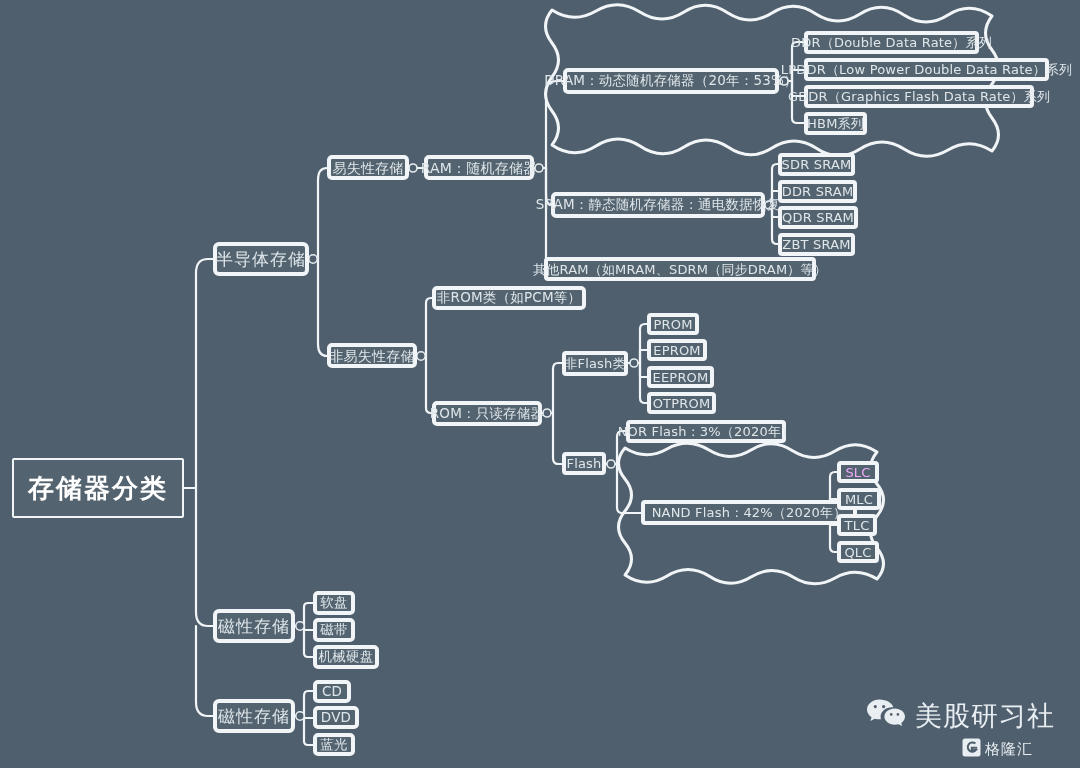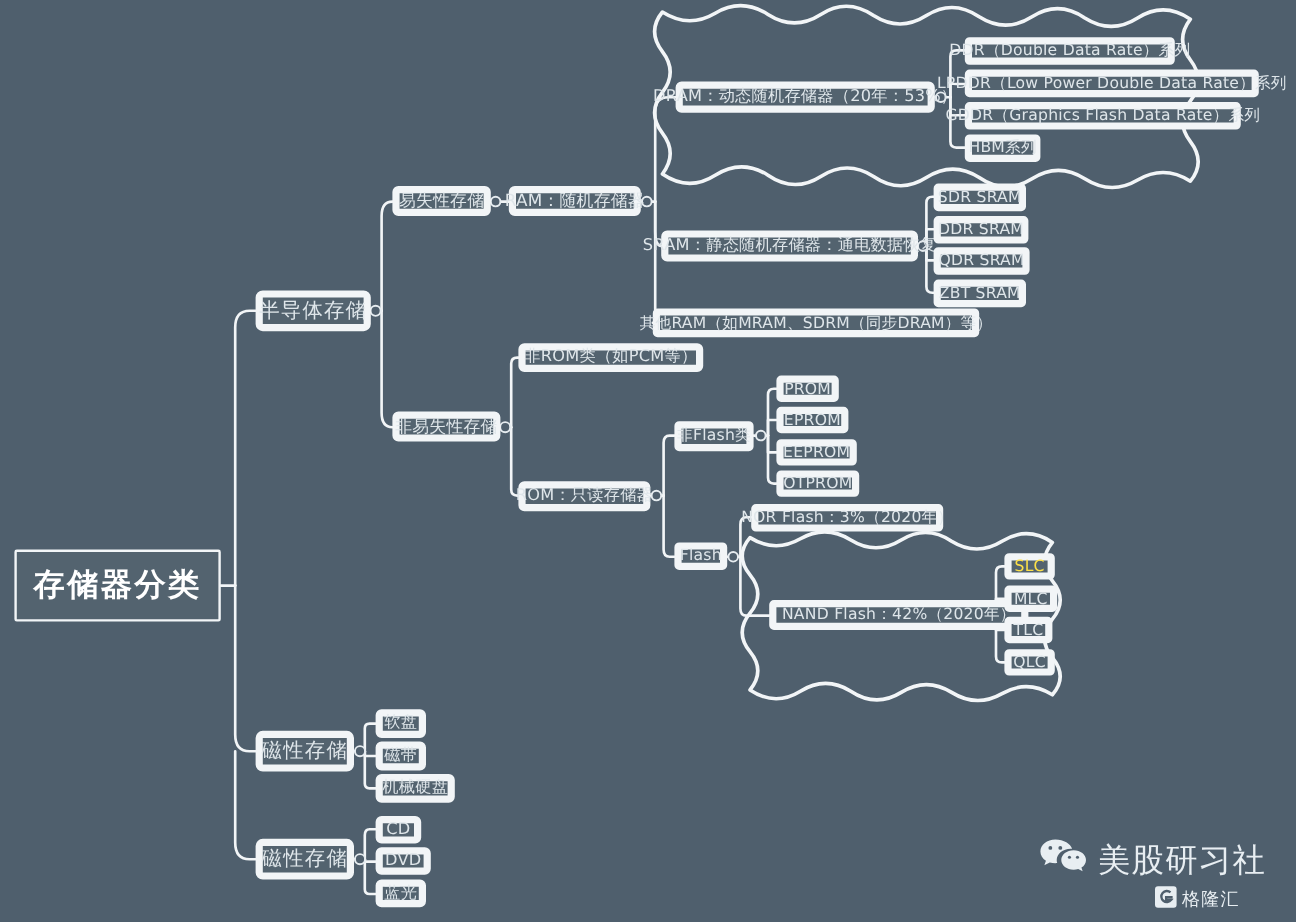--- a/index.html
+++ b/index.html
@@ -8,21 +8,21 @@
     background:#4f5f6d;
     font-family:"DejaVu Sans","Liberation Sans",sans-serif;
     overflow:hidden;position:relative;
   }
   #canvas{position:absolute;left:0;top:0;width:1080px;height:768px;}
   #links{position:absolute;left:0;top:0;width:1080px;height:768px;pointer-events:none;}
 
   .node{
     position:absolute;
     box-sizing:border-box;
-    border:6px solid #f0abfc;
+    border:4px solid #f0abfc;
     border-radius:4px;
     background:#53636f;
     color:#dfe6ea;
     display:flex;align-items:center;justify-content:center;
     white-space:nowrap;
     line-height:1;
     letter-spacing:.2px;
   }
   .node.root{
     border-width:2px;border-radius:2px;
@@ -174,21 +174,21 @@
 
   <div class="node lvl4" style="left: 562px; top: 351px; width: 66px; height: 25px; border-color: rgb(242, 245, 247); background: rgb(83, 99, 111); color: rgb(223, 230, 234);">非Flash类</div>
   <div class="node lvl4" style="left: 647px; top: 313px; width: 52px; height: 22px; border-color: rgb(242, 245, 247); background: rgb(83, 99, 111); color: rgb(223, 230, 234);">PROM</div>
   <div class="node lvl4" style="left: 647px; top: 339px; width: 60px; height: 22px; border-color: rgb(242, 245, 247); background: rgb(83, 99, 111); color: rgb(223, 230, 234);">EPROM</div>
   <div class="node lvl4" style="left: 647px; top: 366px; width: 67px; height: 22px; border-color: rgb(242, 245, 247); background: rgb(83, 99, 111); color: rgb(223, 230, 234);">EEPROM</div>
   <div class="node lvl4" style="left: 647px; top: 392px; width: 69px; height: 22px; border-color: rgb(242, 245, 247); background: rgb(83, 99, 111); color: rgb(223, 230, 234);">OTPROM</div>
 
   <div class="node lvl4" style="left: 562px; top: 452px; width: 44px; height: 23px; border-color: rgb(242, 245, 247); background: rgb(83, 99, 111); color: rgb(223, 230, 234);">Flash</div>
   <div class="node lvl4" style="left: 626px; top: 420px; width: 160px; height: 23px; border-color: rgb(242, 245, 247); background: rgb(83, 99, 111); color: rgb(223, 230, 234);">NOR Flash：3%（2020年）</div>
   <div class="node lvl4" style="left: 641px; top: 500px; width: 216px; height: 25px; border-color: rgb(242, 245, 247); background: rgb(83, 99, 111); color: rgb(223, 230, 234);">NAND Flash：42%（2020年）</div>
-  <div class="node lvl4" style="left: 837px; top: 461px; width: 42px; height: 22px; border-color: rgb(242, 245, 247); background: rgb(83, 99, 111); color: #fde047;">SLC</div>
+  <div class="node lvl4" style="left: 837px; top: 461px; width: 42px; height: 22px; border-color: rgb(242, 245, 247); background: rgb(83, 99, 111); color: #f0abfc;">SLC</div>
   <div class="node lvl4" style="left: 837px; top: 488px; width: 44px; height: 22px; border-color: rgb(242, 245, 247); background: rgb(83, 99, 111); color: rgb(223, 230, 234);">MLC</div>
   <div class="node lvl4" style="left: 837px; top: 514px; width: 40px; height: 22px; border-color: rgb(242, 245, 247); background: rgb(83, 99, 111); color: rgb(223, 230, 234);">TLC</div>
   <div class="node lvl4" style="left: 837px; top: 541px; width: 42px; height: 22px; border-color: rgb(242, 245, 247); background: rgb(83, 99, 111); color: rgb(223, 230, 234);">QLC</div>
 
   <div class="node lvl3" style="left: 313px; top: 591px; width: 42px; height: 24px; border-color: rgb(242, 245, 247); background: rgb(83, 99, 111); color: rgb(223, 230, 234);">软盘</div>
   <div class="node lvl3" style="left: 313px; top: 618px; width: 42px; height: 24px; border-color: rgb(242, 245, 247); background: rgb(83, 99, 111); color: rgb(223, 230, 234);">磁带</div>
   <div class="node lvl3" style="left: 313px; top: 645px; width: 66px; height: 24px; border-color: rgb(242, 245, 247); background: rgb(83, 99, 111); color: rgb(223, 230, 234);">机械硬盘</div>
 
   <div class="node lvl3" style="left: 313px; top: 680px; width: 38px; height: 23px; border-color: rgb(242, 245, 247); background: rgb(83, 99, 111); color: rgb(223, 230, 234);">CD</div>
   <div class="node lvl3" style="left: 313px; top: 706px; width: 46px; height: 23px; border-color: rgb(242, 245, 247); background: rgb(83, 99, 111); color: rgb(223, 230, 234);">DVD</div>

